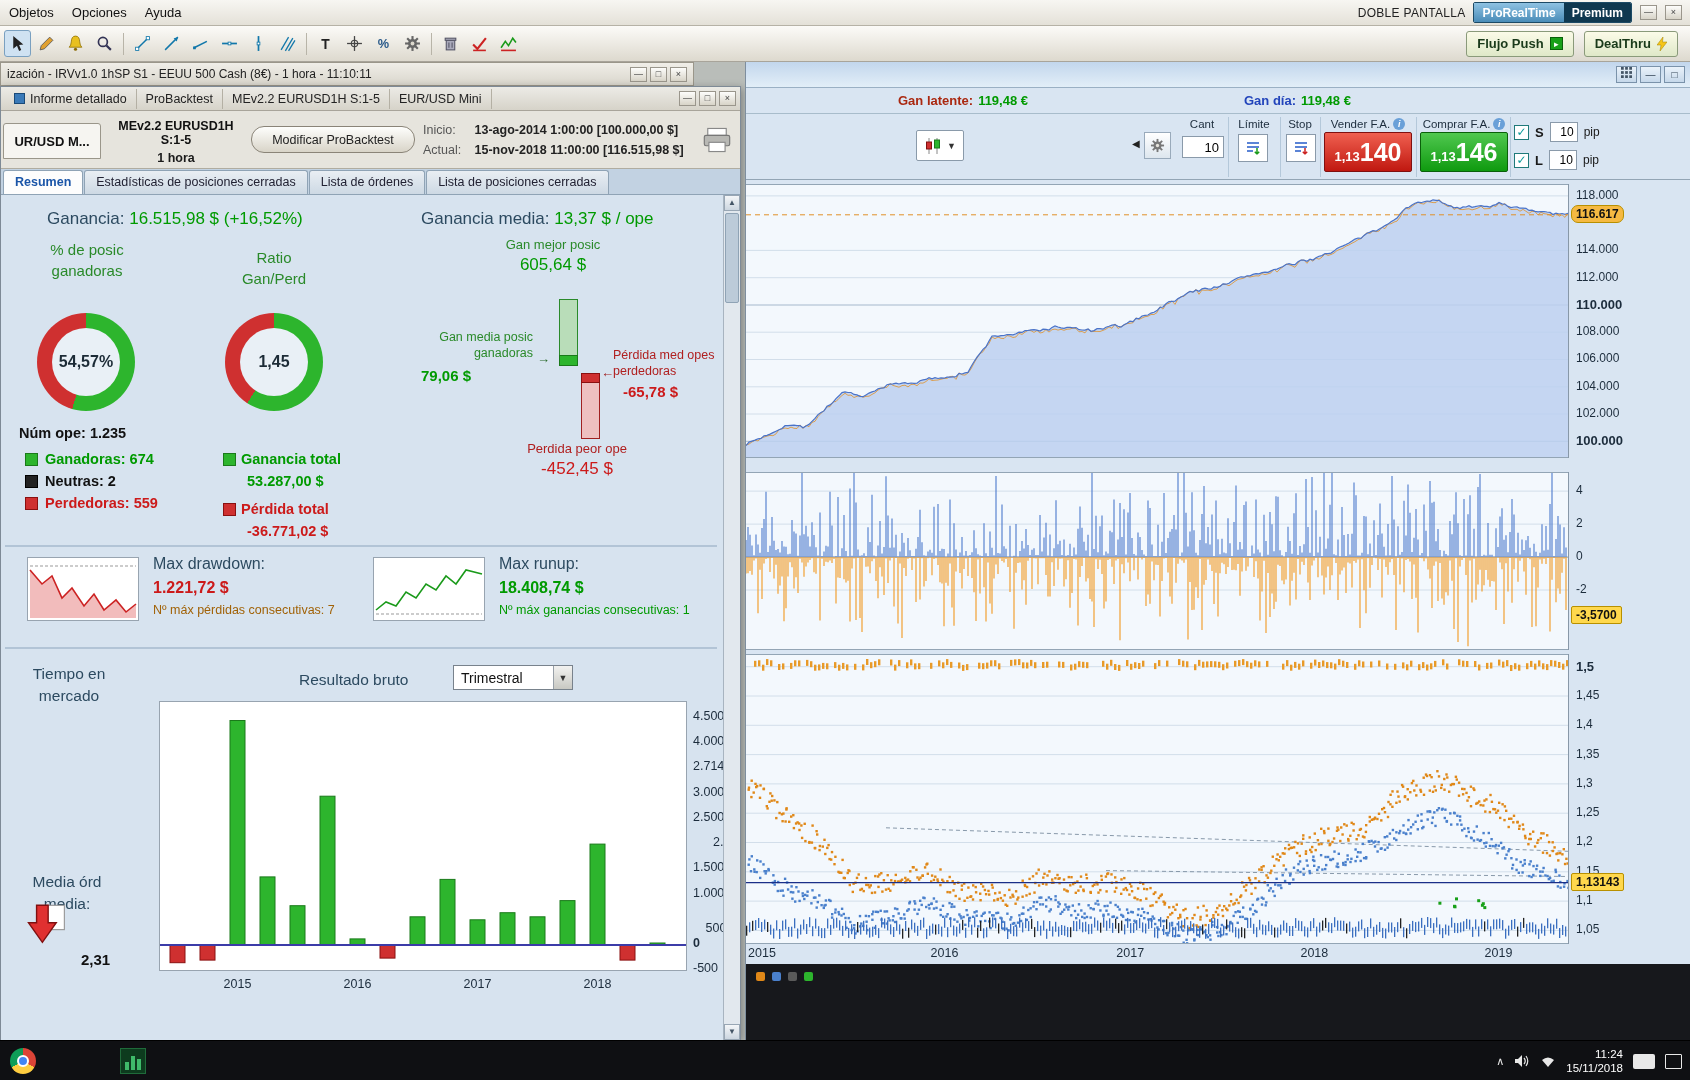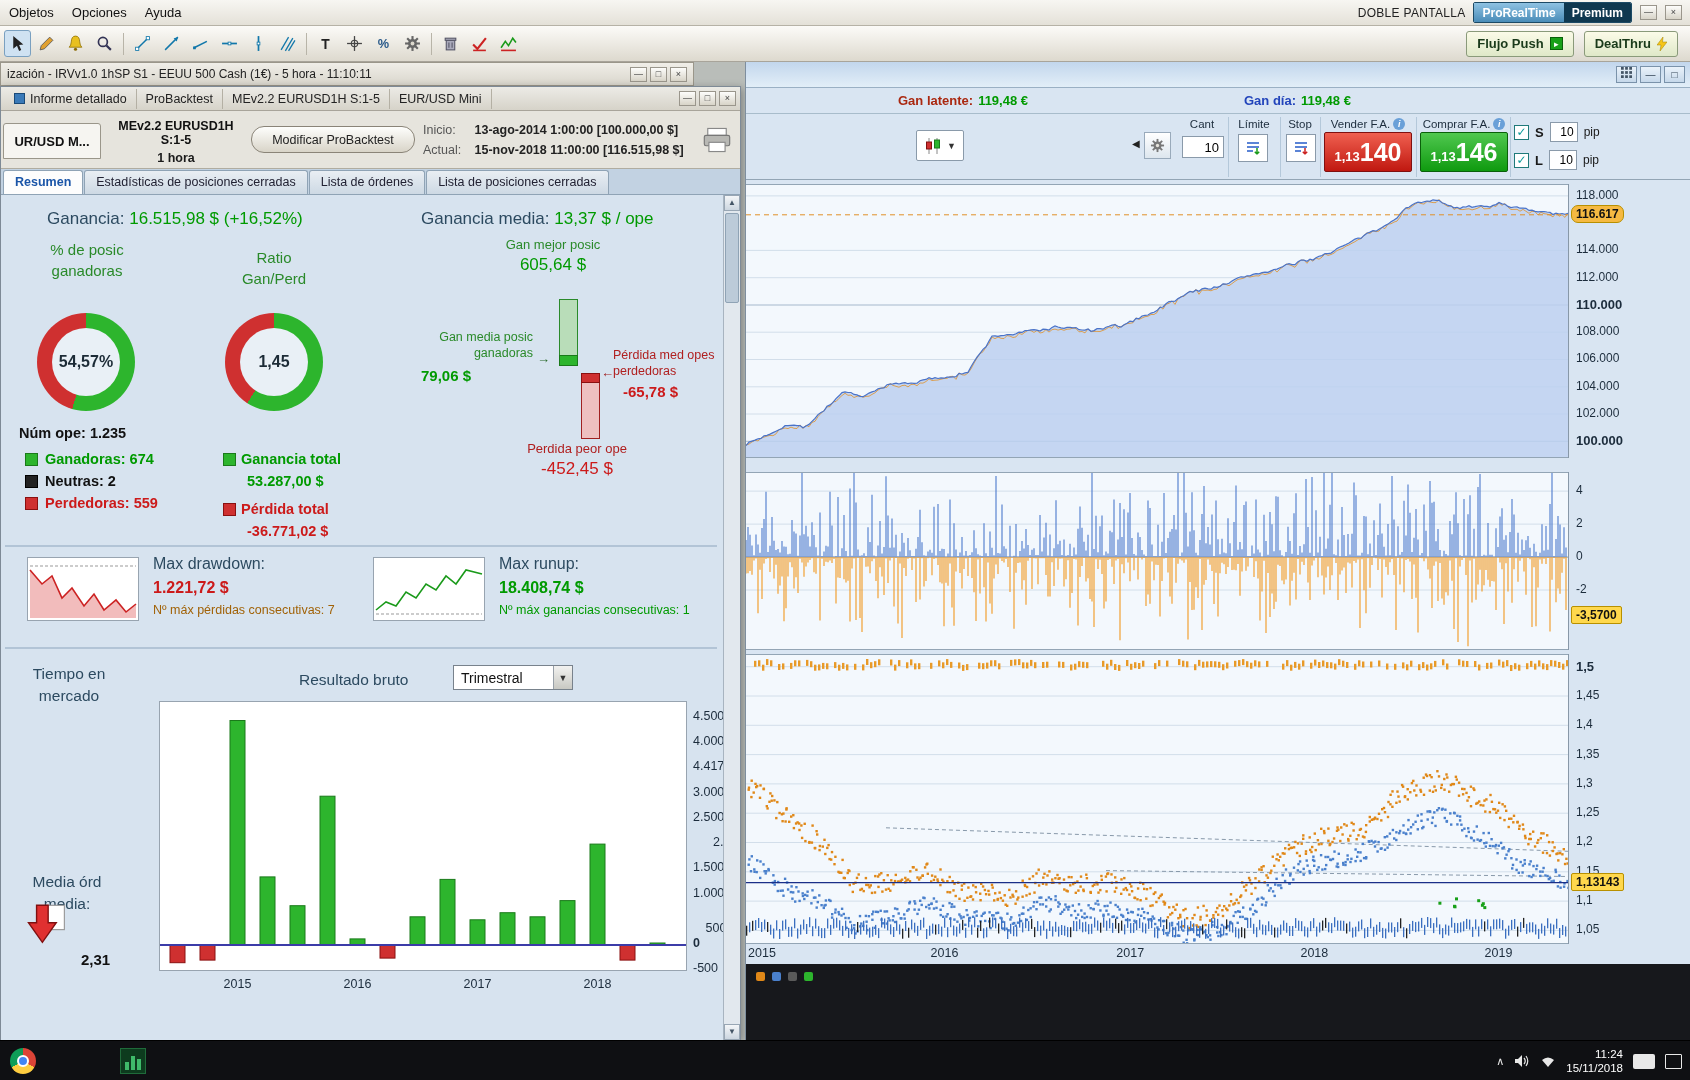--- a/index.html
+++ b/index.html
@@ -318,21 +318,21 @@
       <span class="trt-btn">
         <span>DealThru</span>
         <svg width="10" height="14" viewBox="0 0 10 14">
             <path d="M6 0 L0 8 H4 L3 14 L10 5 H5.5 Z" fill="#f5c518" stroke="#a08000" stroke-width="0.5"></path>
           </svg>
       </span>
     </div>
   </div>
 
   <div id="bgwin-titlebar">
-    <span id="bgwin-title">ización - IRVv1.0 1hSP S1 - EEUU 500 Cash (1€) - 5 hora - 11:10:11</span>
+    <span id="bgwin-title">ización - IRVv1.0 1hSP S1 - EEUU 500 Cash (8€) - 1 hora - 11:10:11</span>
     <span class="winbtn">—</span>
     <span class="winbtn">□</span>
     <span class="winbtn">×</span>
   </div>
 
   <div id="backtest-window">
     <div id="bt-tabstrip">
       <span id="bt-tabs" style="display:flex">
           <span class="bt-tab">
             <span class="tabicon"></span>
@@ -495,21 +495,21 @@
             <rect x="400" y="198.6" width="15" height="44.4" fill="#2db52d" stroke="#1a7a1a"></rect>
             <rect x="430" y="142.1" width="15" height="100.9" fill="#2db52d" stroke="#1a7a1a"></rect>
             <rect x="460" y="243" width="15" height="15.1" fill="#cf3030" stroke="#8a1010"></rect>
             <rect x="490" y="241.0" width="15" height="2.0" fill="#2db52d" stroke="#1a7a1a"></rect>
             <line x1="0" y1="243" x2="526" y2="243" stroke="#3c3ca8" stroke-width="2"></line>
           </svg>
       </div>
       <div id="rb-ticks">
           <div class="rb-tick" style="top: 514px;">4.500</div>
           <div class="rb-tick" style="top: 539.222px;">4.000</div>
-          <div class="rb-tick" style="top: 564.444px;">4.417</div>
+          <div class="rb-tick" style="top: 564.444px;">2.714</div>
           <div class="rb-tick" style="top: 589.667px;">3.000</div>
           <div class="rb-tick" style="top: 614.889px;">2.500</div>
           <div class="rb-tick" style="top: 640.111px; margin-left: 20px;">2.000</div>
           <div class="rb-tick" style="top: 665.333px;">1.500</div>
           <div class="rb-tick" style="top: 690.556px;">1.000</div>
           <div class="rb-tick" style="top: 726px; text-align: center;">500</div>
           <div class="rb-tick bold" style="top: 741px;">0</div>
           <div class="rb-tick" style="top: 766.222px;">-500</div>
         </div>
       <div id="rb-years">

